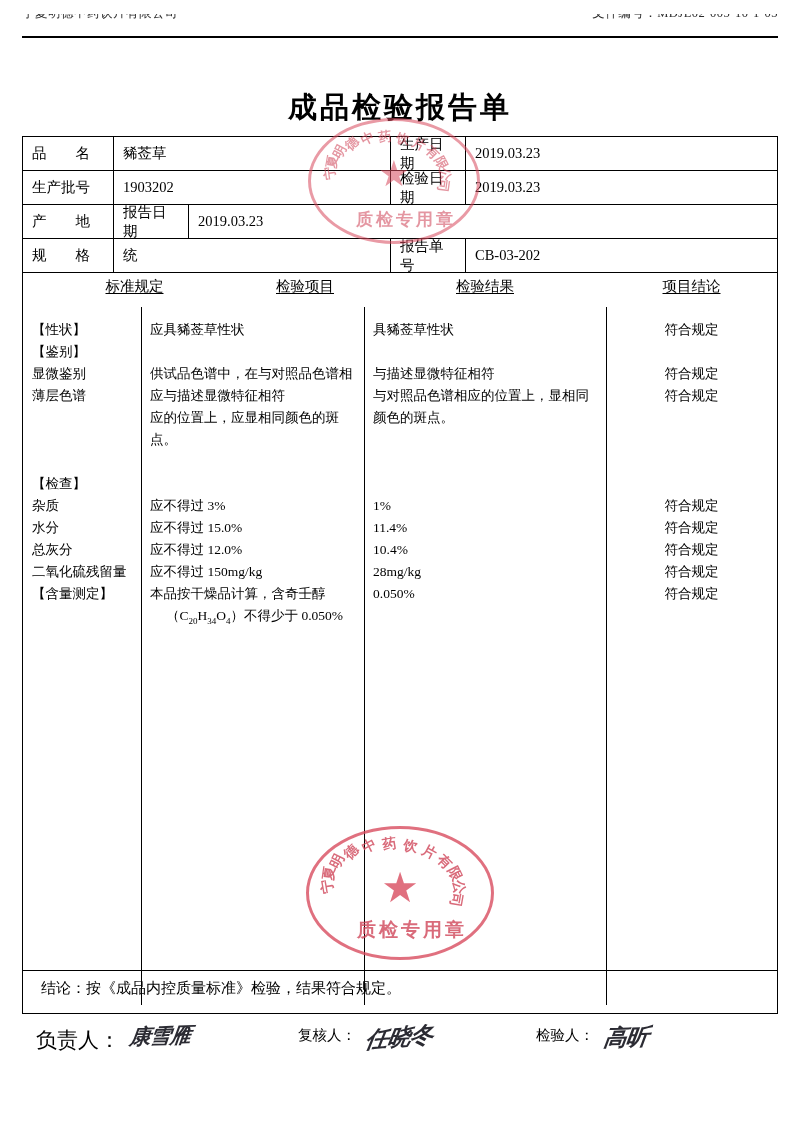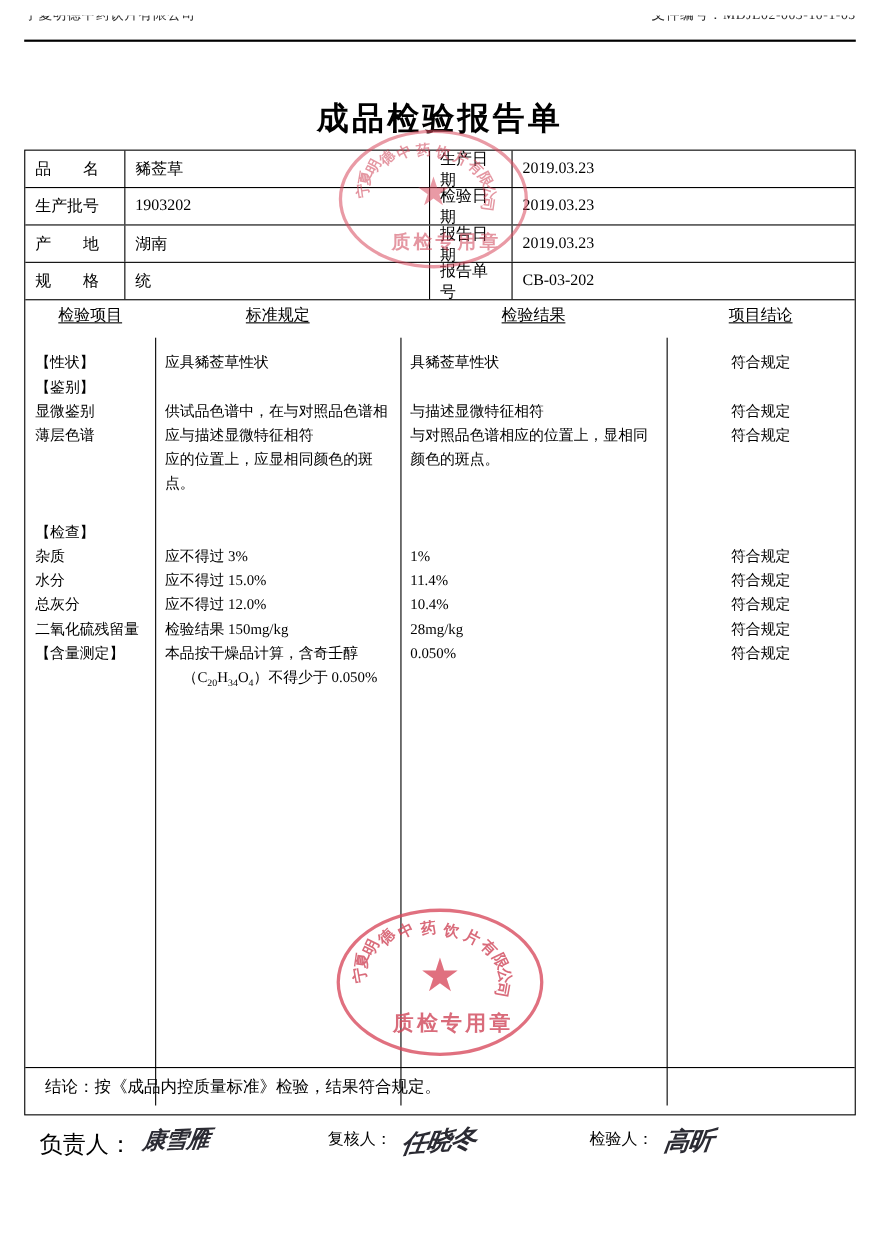--- a/index.html
+++ b/index.html
@@ -259,41 +259,40 @@
     <div class="info-cell val-b">2019.03.23</div>
   </div>
   <div class="info-row">
     <div class="info-cell lbl-a">生产批号</div>
     <div class="info-cell val-a">1903202</div>
     <div class="info-cell lbl-b">检验日期</div>
     <div class="info-cell val-b">2019.03.23</div>
   </div>
   <div class="info-row">
     <div class="info-cell lbl-a">产　　地</div>
-    <div class="info-cell val-a">湖南</div>
     <div class="info-cell lbl-b">报告日期</div>
     <div class="info-cell val-b">2019.03.23</div>
   </div>
   <div class="info-row">
     <div class="info-cell lbl-a">规　　格</div>
     <div class="info-cell val-a">统</div>
     <div class="info-cell lbl-b">报告单号</div>
     <div class="info-cell val-b">CB-03-202</div>
   </div>
 
   <div class="vrule vr1"></div>
   <div class="vrule vr2"></div>
   <div class="vrule vr3"></div>
 
   <div class="col-head">
+    <div class="ch c2">
+        <u>标准规定</u>
+      </div>
     <div class="ch c1">
         <u>检验项目</u>
-      </div>
-    <div class="ch c2">
-        <u>标准规定</u>
       </div>
     <div class="ch c3">
         <u>检验结果</u>
       </div>
     <div class="ch c4">
         <u>项目结论</u>
       </div>
   </div>
 
   <div class="body-grid">
@@ -318,21 +317,21 @@
       <div class="blank-line">&nbsp;</div>
       <div>供试品色谱中，在与对照品色谱相</div>
       <div>应与描述显微特征相符</div>
       <div>应的位置上，应显相同颜色的斑</div>
       <div>点。</div>
       <div class="blank-line">&nbsp;</div>
       <div class="blank-line">&nbsp;</div>
       <div>应不得过 3%</div>
       <div>应不得过 15.0%</div>
       <div>应不得过 12.0%</div>
-      <div>检验结果 150mg/kg</div>
+      <div>应不得过 150mg/kg</div>
       <div>本品按干燥品计算，含奇壬醇</div>
       <div><span class="indent">（C<sub>20</sub>H<sub>34</sub>O<sub>4</sub>）不得少于 0.050%</span></div>
     </div>
 
     <div class="bcol c3">
       <div>具豨莶草性状</div>
       <div class="blank-line">&nbsp;</div>
       <div>与描述显微特征相符</div>
       <div>与对照品色谱相应的位置上，显相同</div>
       <div>颜色的斑点。</div>

